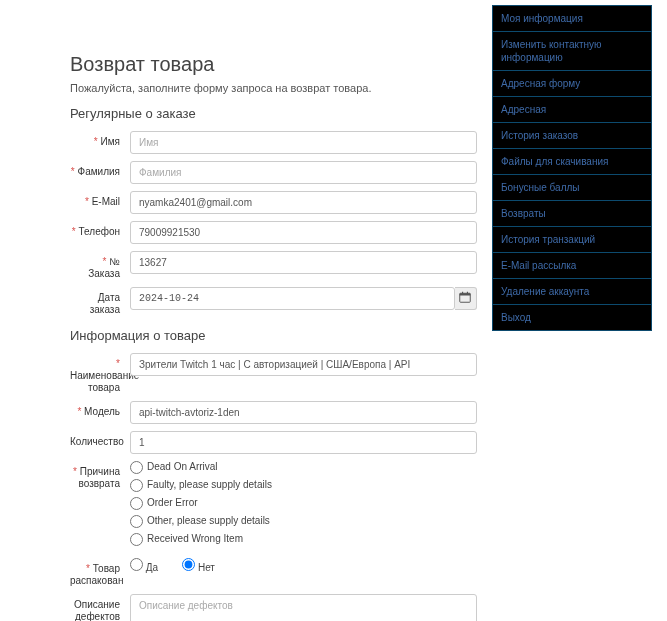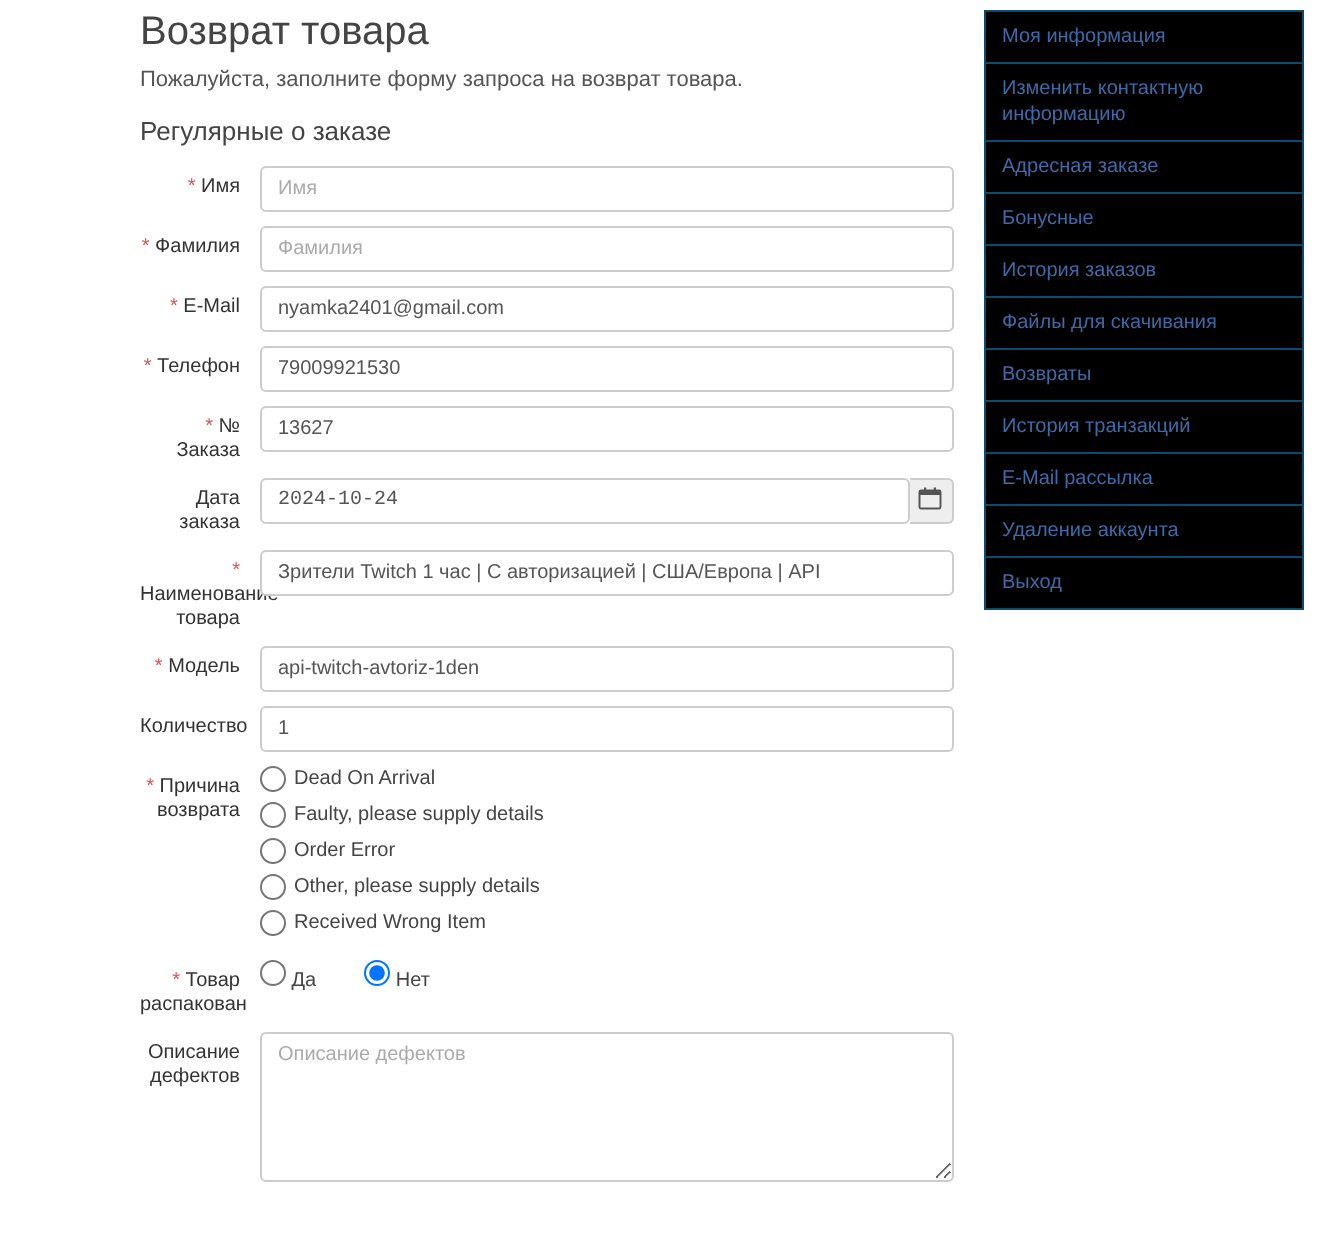--- a/index.html
+++ b/index.html
@@ -20,20 +20,21 @@
     padding-right: 15px;
   }
   .sidebar {
     width: 160px;
   }
   h1 {
     font-size: 20px;
     color: #444;
     font-weight: normal;
     margin-bottom: 6px;
+    margin-top: 48px;
   }
   .intro {
     font-size: 11px;
     color: #555;
     margin-bottom: 12px;
   }
   .section-title {
     font-size: 13px;
     color: #444;
     margin: 12px 0 10px 0;
@@ -175,20 +176,21 @@
                   <rect x="1" y="3" width="14" height="3" fill="#555"></rect>
                   <rect x="4" y="1" width="1.5" height="3" fill="#555"></rect>
                   <rect x="10.5" y="1" width="1.5" height="3" fill="#555"></rect>
                 </svg>
             </span>
           </div>
         </div>
       </div>
     </div>
 
+    <div class="section-title">Информация о товаре</div>
 
     <div class="form-row">
       <div class="form-label required">Наименование товара</div>
       <div class="form-control"><input type="text" value="Зрители Twitch 1 час | С авторизацией | США/Европа | API" style=""></div>
     </div>
     <div class="form-row">
       <div class="form-label required">Модель</div>
       <div class="form-control"><input type="text" value="api-twitch-avtoriz-1den" style=""></div>
     </div>
     <div class="form-row">
@@ -215,23 +217,24 @@
     <div class="form-row">
       <div class="form-label">Описание дефектов</div>
       <div class="form-control"><textarea placeholder="Описание дефектов" style=""></textarea></div>
     </div>
 
   </div>
 
   <div class="sidebar">
     <div class="sidebar-item">Моя информация</div>
     <div class="sidebar-item">Изменить контактную информацию</div>
-    <div class="sidebar-item">Адресная заказе</div>
-    <div class="sidebar-item">Бонусные</div>
+    <div class="sidebar-item">Адресная форму</div>
+    <div class="sidebar-item">Адресная</div>
     <div class="sidebar-item">История заказов</div>
     <div class="sidebar-item">Файлы для скачивания</div>
+    <div class="sidebar-item">Бонусные баллы</div>
     <div class="sidebar-item">Возвраты</div>
     <div class="sidebar-item">История транзакций</div>
     <div class="sidebar-item">E-Mail рассылка</div>
     <div class="sidebar-item">Удаление аккаунта</div>
     <div class="sidebar-item">Выход</div>
   </div>
 </div>
 
 </body></html>

